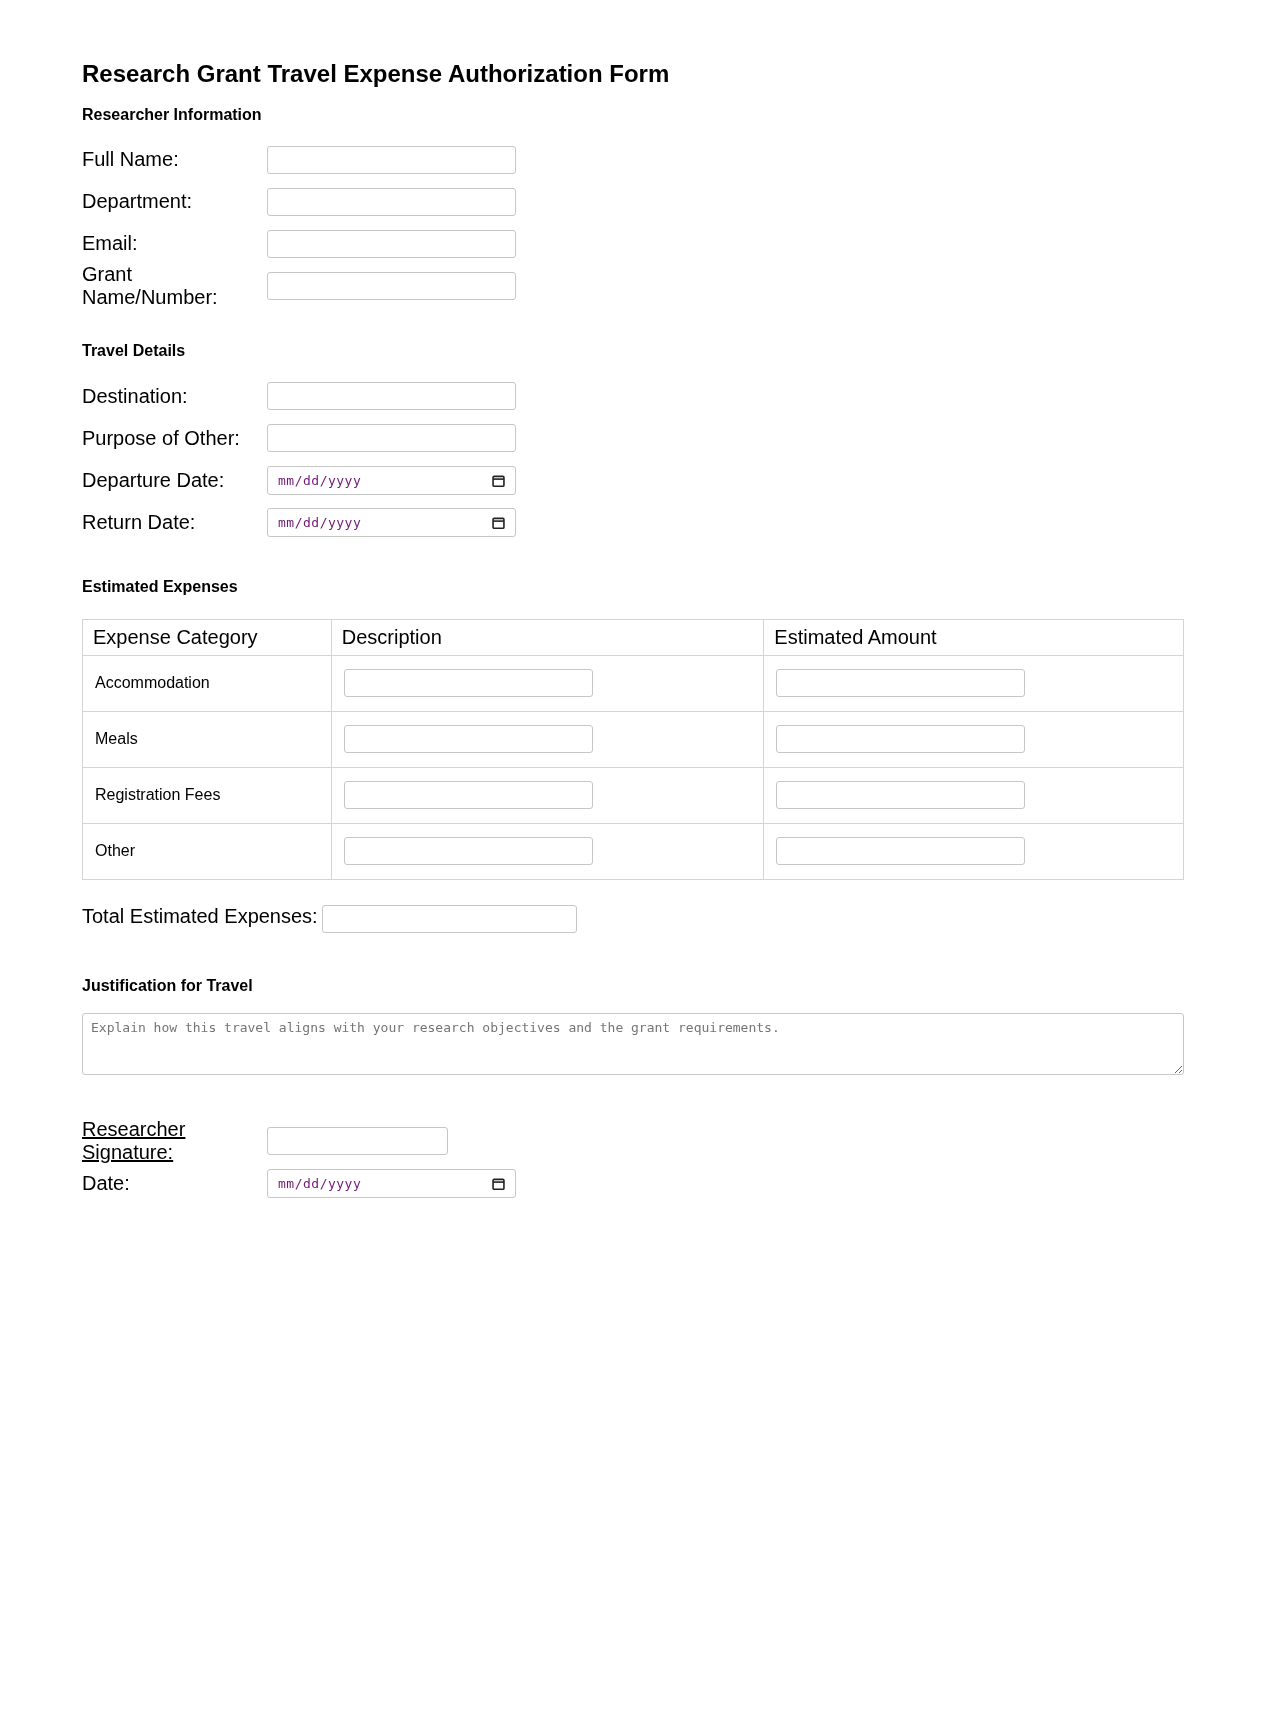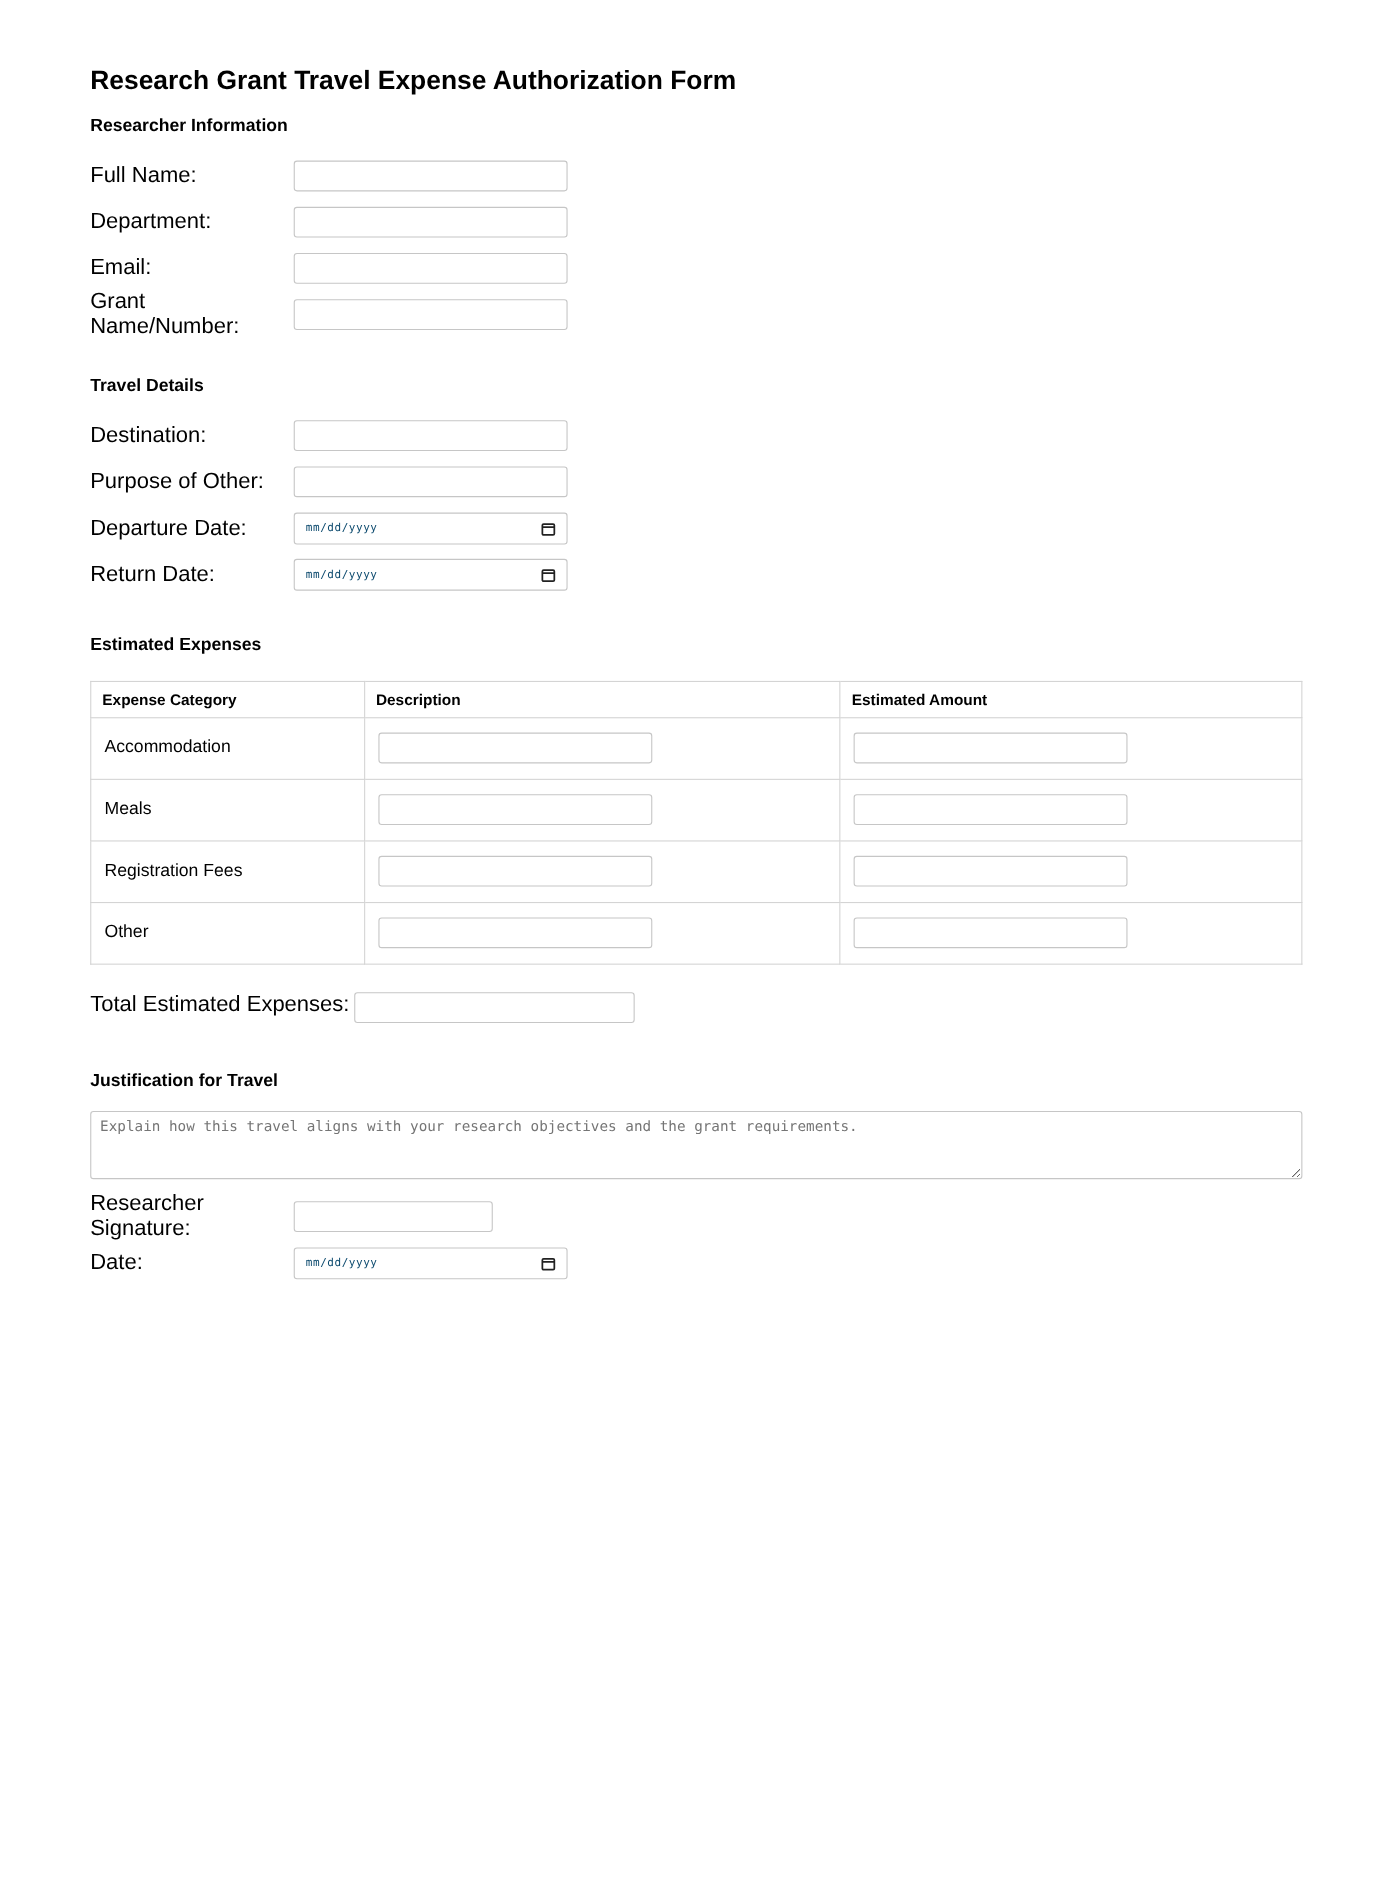--- a/index.html
+++ b/index.html
@@ -62,37 +62,37 @@
     border-radius: 3px;
     padding: 0 9px 0 10px;
     display: flex;
     align-items: center;
     justify-content: space-between;
     background: #fff;
     cursor: default;
   }
   .date-ph {
     font-family: "DejaVu Sans Mono", monospace;
-    font-size: 10px;
-    color: #0c4a6e;
+    font-size: 13px;
+    color: #701a75;
     letter-spacing: 0.5px;
   }
   .cal-icon { display: block; }
 
   table.expenses {
     border-collapse: collapse;
     width: 1102px;
     margin-top: 17px;
   }
   table.expenses th, table.expenses td {
     border: 1px solid #d4d4d4;
   }
   table.expenses th {
-    font-size: 14px;
-    font-weight: bold;
+    font-size: 20px;
+    font-weight: normal;
     text-align: left;
     padding: 6px 10px;
     height: 20px;
   }
   table.expenses td {
     height: 55px;
     vertical-align: middle;
     padding: 0 12px;
     font-size: 16px;
   }
@@ -115,21 +115,21 @@
     border-radius: 3px;
     padding: 6px 8px;
     font-family: "DejaVu Sans Mono", monospace;
     font-size: 13px;
     color: #1a1a1a;
     resize: both;
     outline: none;
   }
   textarea.justification::placeholder { color: #757575; opacity: 1; }
 
-  .sig-block { margin-top: 20px; }
+  .sig-block { margin-top: 52px; text-decoration: underline; }
 </style>
 </head>
 <body>
 
 <h1>Research Grant Travel Expense Authorization Form</h1>
 
 <h2>Researcher Information</h2>
 
 <div class="field-row">
   <span class="field-label">Full Name:</span>

